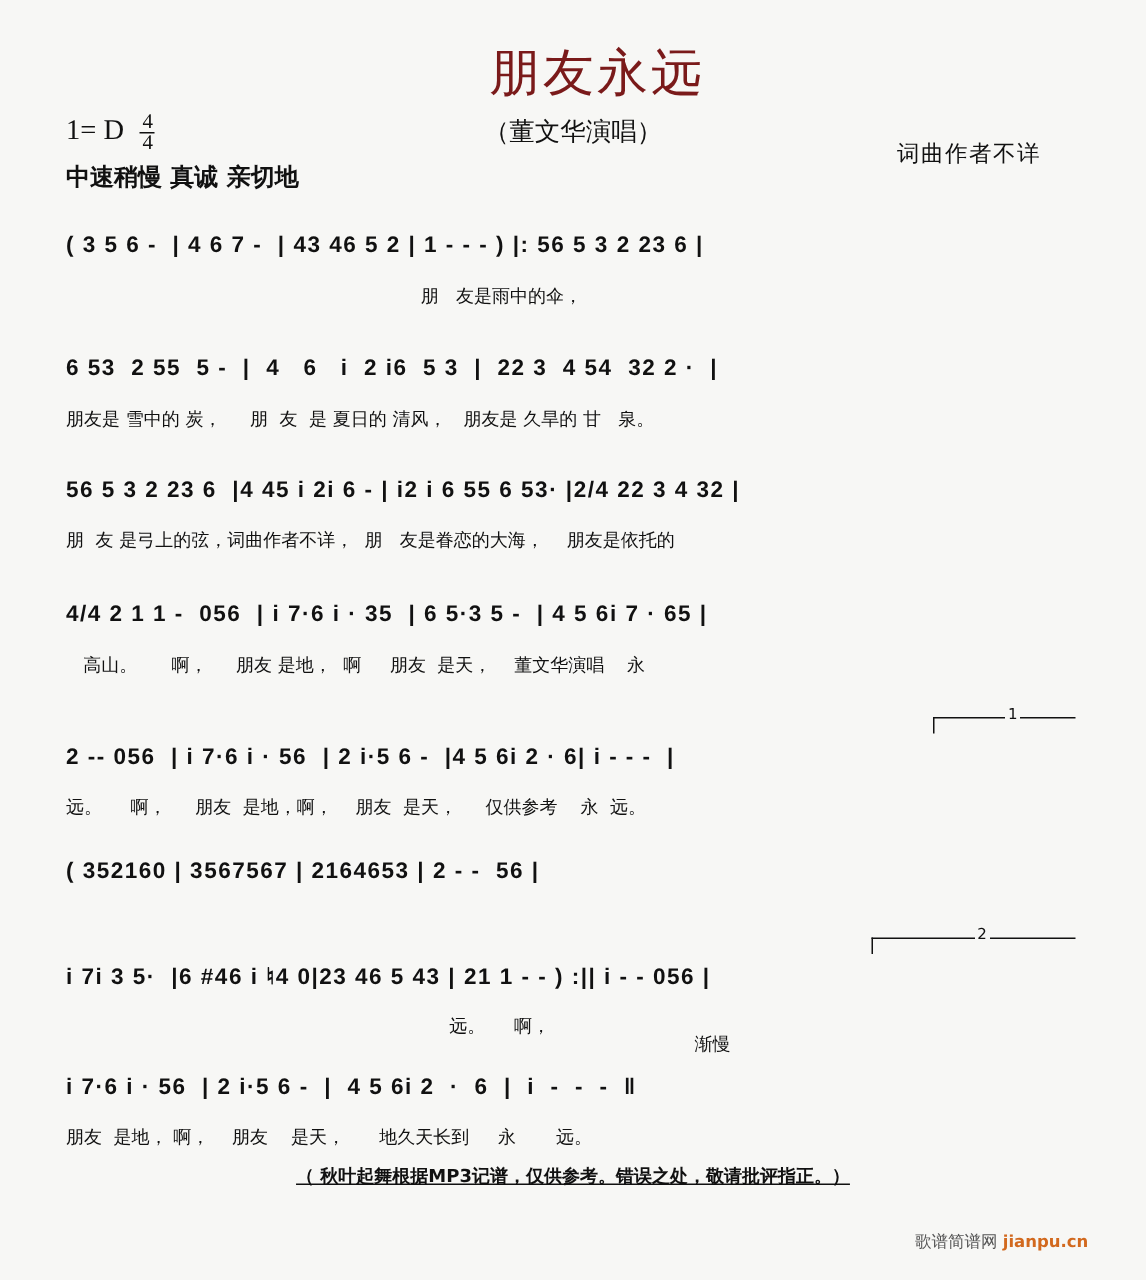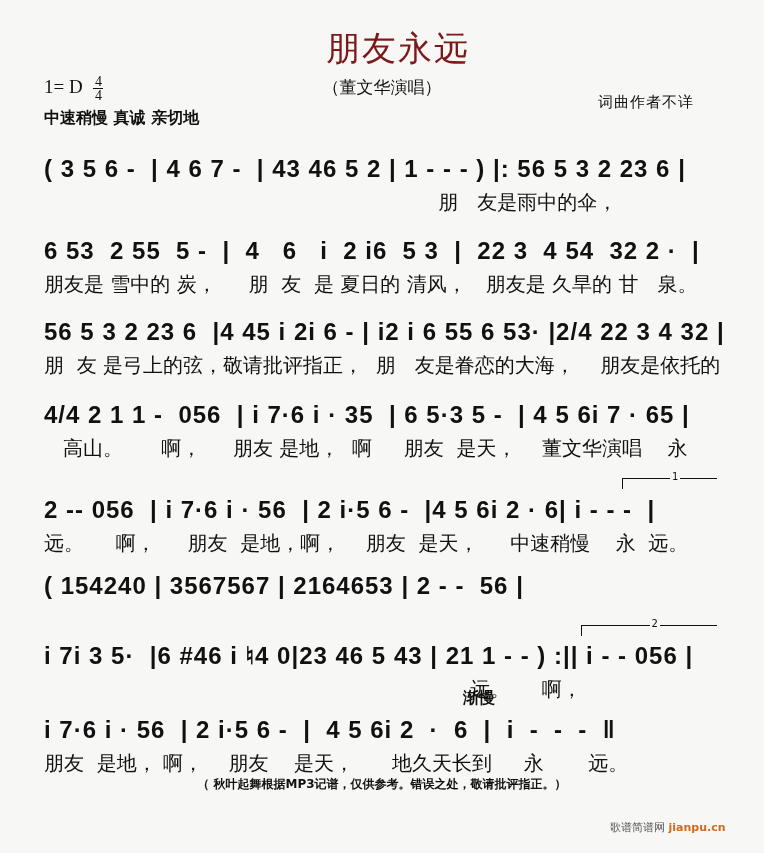--- a/index.html
+++ b/index.html
@@ -18,34 +18,34 @@
   .performer { left: 0; width: 764px; top: 76px; text-align: center; font-size: 17px; }
   .key { left: 44px; top: 75px; font-size: 19px; font-family: Liberation Serif, serif; }
   .timesig { display: inline-flex; flex-direction: column; line-height: 13px; font-size: 14px; vertical-align: middle; margin-left: 6px; text-align: center; }
   .timesig .bar { border-top: 1px solid #111; width: 10px; }
   .tempo { left: 44px; top: 108px; font-size: 16px; font-weight: bold; }
   .credit { left: 598px; top: 93px; font-size: 15px; letter-spacing: 1px; }
 
   .row { left: 44px; width: 680px; }
   .notes {
     position: absolute; left: 0; top: 0; width: 690px; white-space: pre;
-    font-family: "Liberation Sans", sans-serif; font-weight: bold; font-size: 24px;
+    font-family: "Liberation Sans", sans-serif; font-weight: bold; font-size: 15px;
     letter-spacing: 1px;
   }
   .lyrics {
     position: absolute; left: 0; width: 700px; white-space: pre;
-    font-family: "DejaVu Serif", serif; font-size: 20px; top: 34px;
+    font-family: "DejaVu Serif", serif; font-size: 12px; top: 34px;
   }
   .volta {
     position: absolute; border-top: 1px solid #111; border-left: 1px solid #111; height: 10px;
     font-size: 10px;
   }
   .volta span { position: absolute; top: -8px; left: 50%; background: #f7f7f5; padding: 0 2px; }
-  .small-mark { font-size: 16px; font-weight: bold; }
-  .footnote { left: 0; width: 764px; top: 776px; text-align: center; font-size: 12px; font-weight: bold; }
+  .small-mark { font-size: 12px; font-weight: normal; }
+  .footnote { left: 0; width: 764px; top: 776px; text-align: center; font-size: 12px; font-weight: bold; text-decoration: underline; }
   .watermark { left: 610px; top: 820px; font-size: 11px; color: #555; text-align: center; }
   .watermark .brand { color: #d2691e; font-weight: bold; }
 </style>
 </head>
 <body>
 
 <div class="abs title">朋友永远</div>
 <div class="abs performer">（董文华演唱）</div>
 <div class="abs key">
   <span>1= D</span>
@@ -63,38 +63,38 @@
   <div class="lyrics">                                                              朋   友是雨中的伞，</div>
 </div>
 
 <div class="abs row" style="top:237px;">
   <div class="notes">6 53  2 55  5 -  |  4   6   i  2 i6  5 3  |  22 3  4 54  32 2 ·  |</div>
   <div class="lyrics">朋友是 雪中的 炭，     朋  友  是 夏日的 清风，   朋友是 久旱的 甘   泉。</div>
 </div>
 
 <div class="abs row" style="top:318px;">
   <div class="notes">56 5 3 2 23 6  |4 45 i 2i 6 - | i2 i 6 55 6 53· |2/4 22 3 4 32 |</div>
-  <div class="lyrics">朋  友 是弓上的弦，敬请批评指正，  朋   友是眷恋的大海，    朋友是依托的</div>
+  <div class="lyrics">朋  友 是弓上的弦，词曲作者不详，  朋   友是眷恋的大海，    朋友是依托的</div>
 </div>
 
 <div class="abs row" style="top:401px;">
   <div class="notes">4/4 2 1 1 -  056  | i 7·6 i · 35  | 6 5·3 5 -  | 4 5 6i 7 · 65 |</div>
   <div class="lyrics">   高山。      啊，     朋友 是地，  啊     朋友  是天，    董文华演唱    永</div>
 </div>
 
 <div class="abs row" style="top:496px;">
   <div class="notes">2 -- 056  | i 7·6 i · 56  | 2 i·5 6 -  |4 5 6i 2 · 6| i - - -  |</div>
-  <div class="lyrics">远。     啊，     朋友  是地，啊，    朋友  是天，     中速稍慢    永  远。</div>
+  <div class="lyrics">远。     啊，     朋友  是地，啊，    朋友  是天，     仅供参考    永  远。</div>
 </div>
 <div class="volta" style="left:622px; top:478px; width:94px;">
   <span>1</span>
 </div>
 
 <div class="abs row" style="top:572px;">
-  <div class="notes">( 154240 | 3567567 | 2164653 | 2 - -  56 |</div>
+  <div class="notes">( 352160 | 3567567 | 2164653 | 2 - -  56 |</div>
 </div>
 
 <div class="abs row" style="top:642px;">
   <div class="notes">i 7i 3 5·  |6 #46 i ♮4 0|23 46 5 43 | 21 1 - - ) :|| i - - 056 |</div>
   <div class="lyrics">                                                                   远。     啊，</div>
 </div>
 <div class="volta" style="left:581px; top:625px; width:135px;">
   <span>2</span>
 </div>
 <div class="abs small-mark" style="left:463px; top:688px;">渐慢</div>

